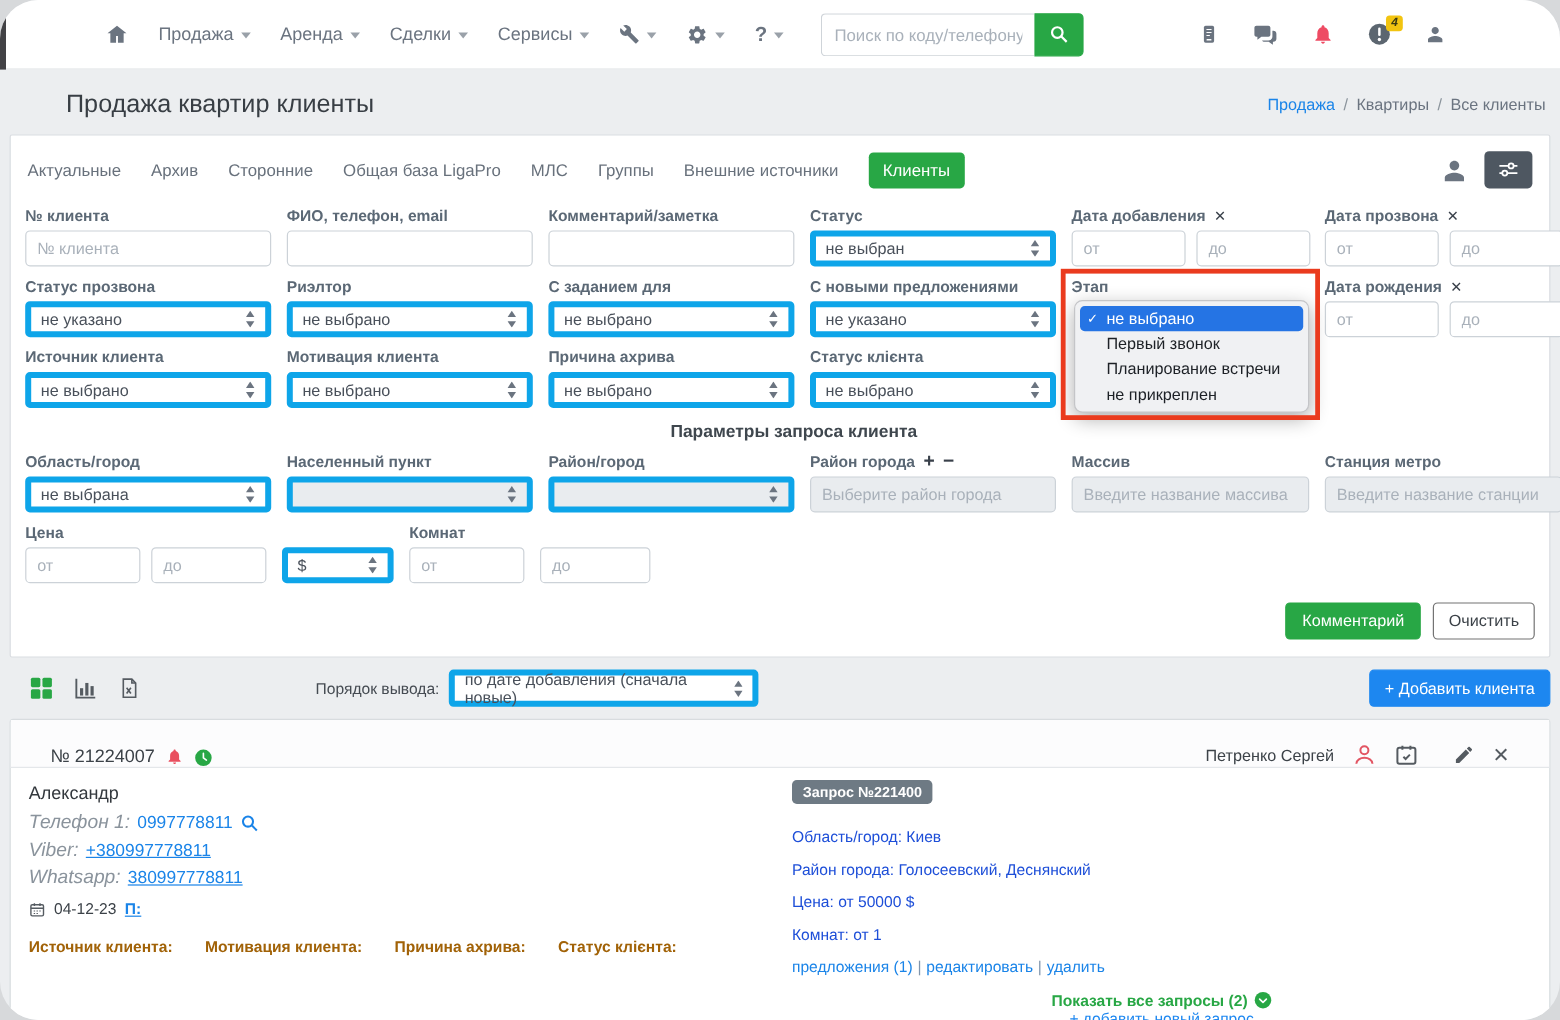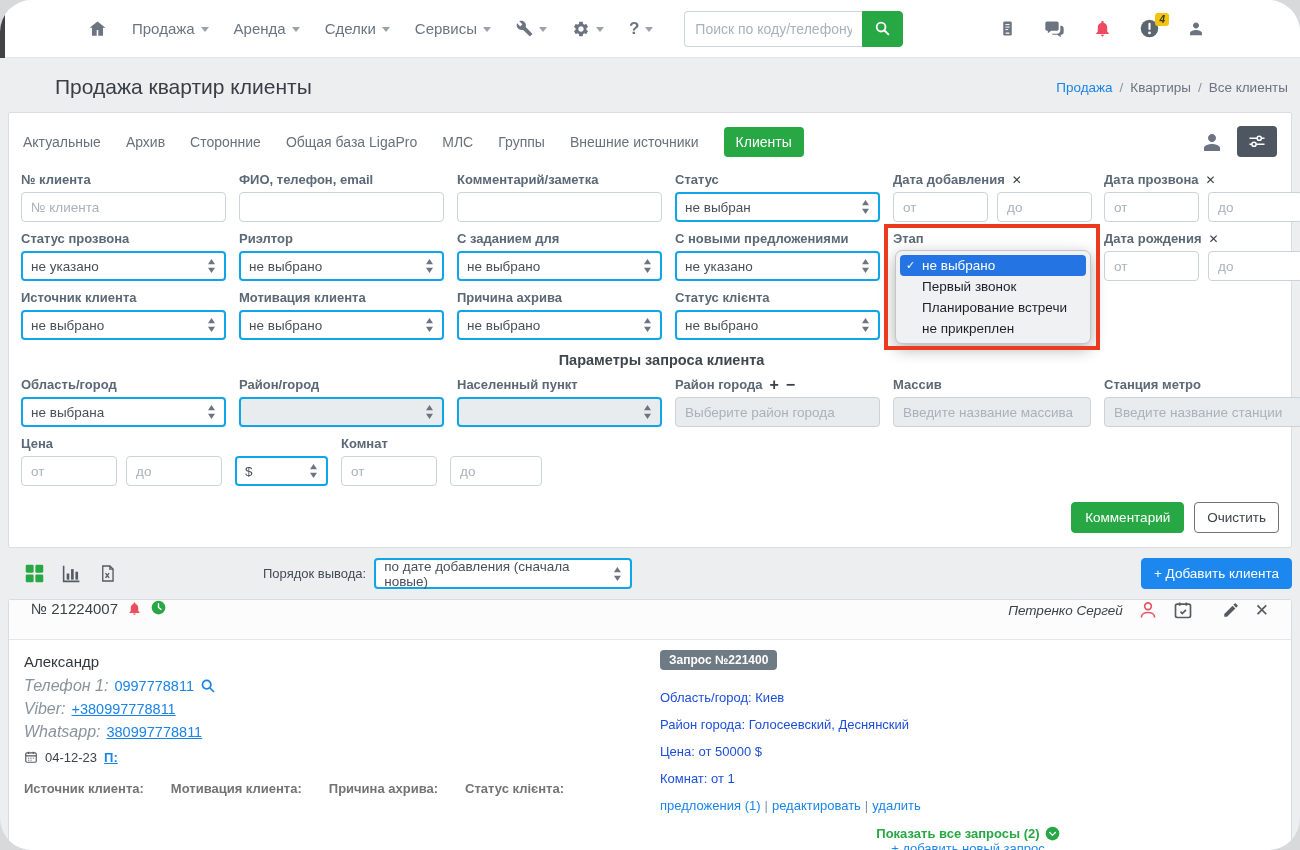--- a/index.html
+++ b/index.html
@@ -56,21 +56,21 @@
             display:flex; align-items:center; gap:7px; height:15px; }
   .xclear { color:#39404a; font-size:12px; font-weight:700; cursor:pointer; }
   .txt { width:100%; height:30px; border:1px solid #ccd2d8; border-radius:4px; padding:0 9px;
          font-size:13.5px; color:#444; background:#fff; outline:none;
          font-family:"Liberation Sans","DejaVu Sans",sans-serif; }
   .txt::placeholder { color:#a9b1ba; }
   .txt.dis { background:#e9ecef; }
   .pair { display:flex; gap:9px; }
   .pair .txt { width:95px; }
   .sel { display:flex; align-items:center; justify-content:space-between; height:30px;
-         background:#fff; border:2px solid #0ea5e9; border-radius:4px; padding:0 8px;
+         background:#fff; border:5px solid #0ea5e9; border-radius:4px; padding:0 8px;
          font-size:13.5px; color:#49505a; cursor:pointer; }
   .sel.dis { background:#e9ecef; }
   .params-title { grid-column:1/-1; text-align:center; font-weight:700; font-size:14.5px;
                   color:#3f474e; padding:3px 0 0; }
 
   
   .stage-cell { position:relative; }
   .stage-pop { position:absolute; top:19px; left:2px; width:196px; background:#f0f1f3;
                border:1px solid #c4c5c8; border-radius:7px; padding:4px;
                box-shadow:0 5px 16px rgba(0,0,0,.32); z-index:5; }
@@ -98,38 +98,38 @@
   .toolbar { display:flex; align-items:center; margin:10px 8px; }
   .view-icons { display:flex; align-items:center; gap:16px; padding-left:16px; }
   .order-group { display:flex; align-items:center; gap:8px; margin-left:146px; font-size:13px; color:#454b52; }
   .order-sel { width:258px; height:31px; }
   .btn-blue { margin-left:auto; background:#1d87f0; border:1px solid #1d87f0; color:#fff;
               height:31px; padding:0 12px; border-radius:4px; font-size:13.5px; cursor:pointer;
               font-family:"Liberation Sans","DejaVu Sans",sans-serif; }
 
   
   .card { margin:9px 8px 13px; background:#fff; border:1px solid #d8dcdf; border-radius:3px; }
-  .card-head { display:flex; align-items:flex-start; gap:9px; height:40px; padding:0 22px;
+  .card-head { display:flex; align-items:flex-end; gap:9px; height:40px; padding:0 33px;
                border-bottom:1px solid #e4e7ea; background:#fcfcfd; }
   .card-num { font-size:15px; color:#3c4248; }
-  .card-head-right { margin-left:auto; display:flex; align-items:center; gap:15px;font-style:italic; }
+  .card-head-right { margin-left:auto; display:flex; align-items:center; gap:15px; }
   .agent-name { font-size:13.5px; color:#3c4248; }
   .ic-btn { display:inline-flex; cursor:pointer; }
   .x-icon { font-size:17px; font-weight:700; color:#555b61; cursor:pointer; line-height:1; }
   .card-body { display:flex; padding:10px 15px 13px; }
   .cb-left { width:636px; }
   .cb-right { flex:1; }
   .cname { font-size:15px; color:#33383d; margin:3px 0 7px; }
   .line { display:flex; align-items:center; gap:6px; margin:5px 0; }
   .ital { font-style:italic; color:#8a939c; font-size:16px; }
   .phone { color:#1a84e8; font-size:14.5px; text-decoration:none; cursor:pointer; }
   .und { text-decoration:underline; }
-  .date-line { display:flex; align-items:flex-start; gap:7px; margin:9px 0 0; font-size:13px; color:#3c4248; }
+  .date-line { display:flex; align-items:flex-end; gap:7px; margin:9px 0 0; font-size:13px; color:#3c4248; }
   .p-link { color:#1a84e8; font-weight:700; font-size:13px; text-decoration:underline; cursor:pointer; }
-  .cb-foot { display:flex; gap:27px; font-weight:700; font-size:13px; color:#737373; margin-top:16px; }
+  .cb-foot { display:flex; gap:27px; font-weight:700; font-size:13px; color:#a16207; margin-top:16px; }
   .badge { display:inline-block; background:#6e7a84; color:#fff; font-weight:700; font-size:12px;
            border-radius:4px; padding:3px 9px; margin-bottom:8px; }
   .rline { font-size:13px; color:#1d4ed8; margin:12px 0; }
   .rlinks { margin-top:9px; font-size:13px; }
   .rlinks a { color:#1a84e8; text-decoration:none; cursor:pointer; }
   .pipe { color:#7f95ad; padding:0 4px; }
   .req-foot { display:flex; justify-content:space-between; align-items:center; margin-top:13px;flex-direction:column; }
   .show-all { display:flex; align-items:center; gap:5px; color:#28a745; font-weight:700;
               font-size:13px; cursor:pointer; }
   .add-req { color:#1d87f0; font-weight:400; font-size:13px; text-decoration:none; cursor:pointer; }
@@ -460,33 +460,33 @@
         <div class="sel">
             <span>не выбрана</span>
           <svg width="9" height="14" viewBox="0 0 10 16">
               <path d="M5 0l4 6H1z" fill="#6b7480"></path>
               <path d="M5 16l4-6H1z" fill="#6b7480"></path>
             </svg>
         </div>
       </div>
       <div class="fcell">
         <div class="flabel">
-            <span>Район/город</span>
+            <span>Населенный пункт</span>
           </div>
         <div class="sel dis">
             <span></span>
           <svg width="9" height="14" viewBox="0 0 10 16">
               <path d="M5 0l4 6H1z" fill="#6b7480"></path>
               <path d="M5 16l4-6H1z" fill="#6b7480"></path>
             </svg>
         </div>
       </div>
       <div class="fcell">
         <div class="flabel">
-            <span>Населенный пункт</span>
+            <span>Район/город</span>
           </div>
         <div class="sel dis">
             <span></span>
           <svg width="9" height="14" viewBox="0 0 10 16">
               <path d="M5 0l4 6H1z" fill="#6b7480"></path>
               <path d="M5 16l4-6H1z" fill="#6b7480"></path>
             </svg>
         </div>
       </div>
       <div class="fcell">

